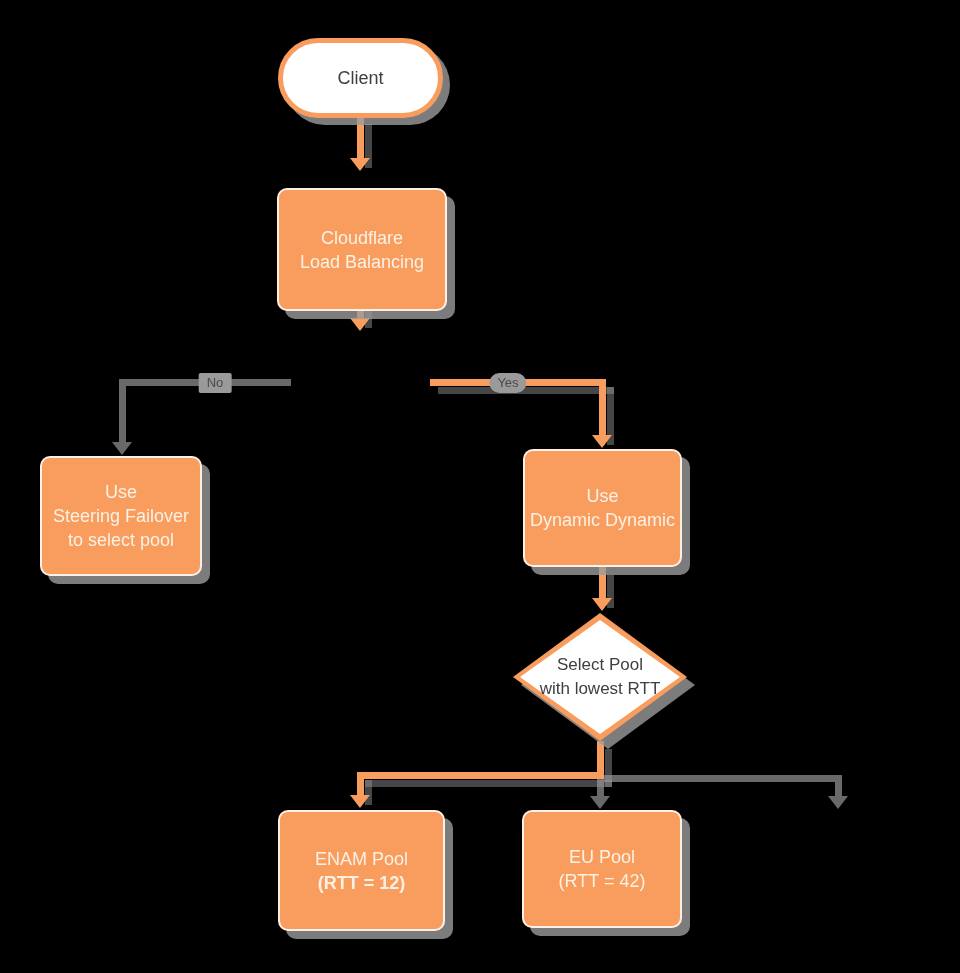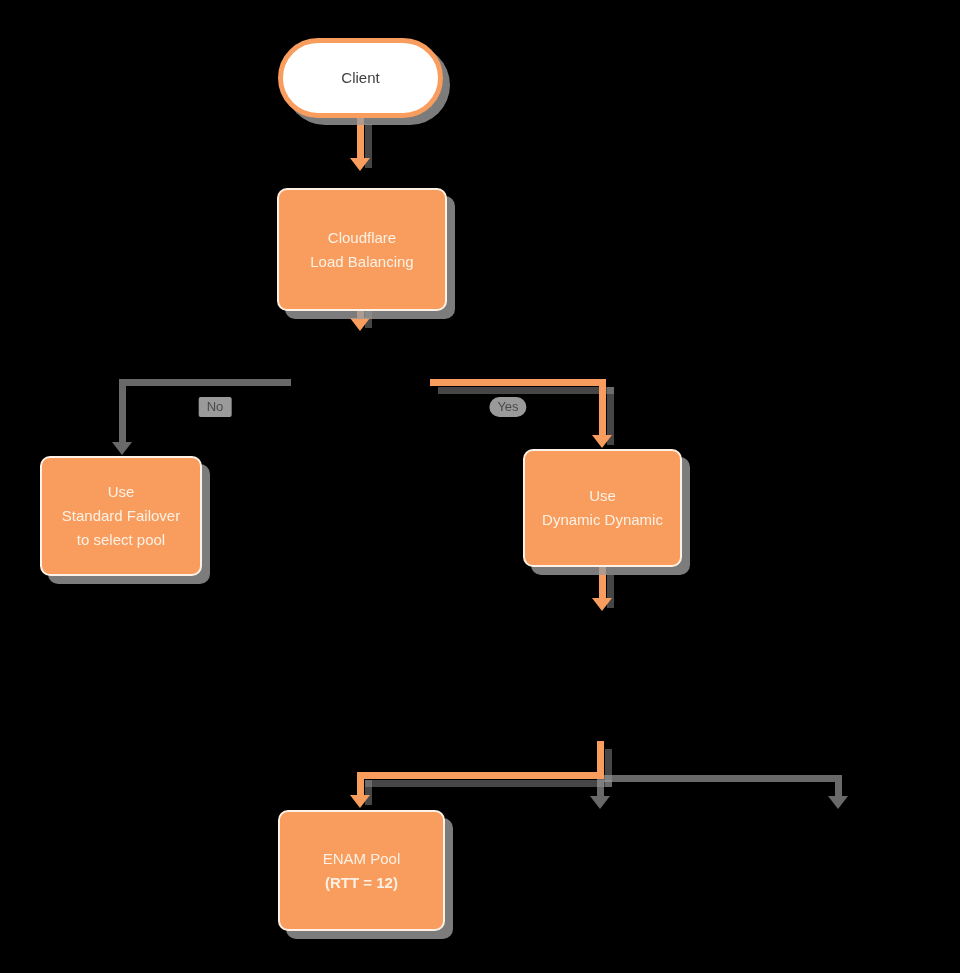--- a/index.html
+++ b/index.html
@@ -23,39 +23,39 @@
   
   .conn{position:absolute;}
   .conn.orange{background:var(--orange);box-shadow:8px 8px 0 var(--shadow-soft);}
   .conn.grayline{background:var(--gray);}
   .arrow{position:absolute;width:0;height:0;
     border-left:10px solid transparent;border-right:10px solid transparent;
     border-top:13px solid var(--orange);}
   .arrow.gray-a{border-top-color:var(--gray);}
   
   .node{position:absolute;display:flex;align-items:center;justify-content:center;
-    text-align:center;font-size:15px;line-height:24px;}
+    text-align:center;font-size:18px;line-height:24px;}
   .node.rect{background:var(--orange);border:2px solid rgba(255,251,244,0.9);
     border-radius:10px;color:var(--light-text);
     box-shadow:8px 8px 0 var(--shadow);}
   .node.client{background:#FFFFFF;border:5px solid var(--orange);border-radius:40px;
     color:var(--dark-text);box-shadow:7px 7px 0 var(--shadow);}
   .diamond{position:absolute;}
   .d-layer{position:absolute;
     clip-path:polygon(50% 0%,100% 50%,50% 100%,0% 50%);}
   .d-shadow{inset:0;transform:translate(8px,8px);background:var(--shadow);}
   .d-border{inset:0;background:var(--orange);}
   .d-fill{inset:7px;background:#FFFFFF;}
   .d-text{position:absolute;inset:0;display:flex;align-items:center;justify-content:center;
     text-align:center;color:var(--dark-text);font-size:17px;line-height:24px;}
   .bold{font-weight:bold;}
   
   .edge-label{position:absolute;transform:translate(-50%,-50%);
     background:var(--label-bg);color:var(--label-text);
-    font-size:13px;line-height:16px;padding:2px 8px;border-radius:2px;margin-top:24px;}
+    font-size:13px;line-height:16px;padding:2px 8px;border-radius:2px;}
 </style>
 </head>
 <body>
 
 <div class="stage">
 
   <div class="conn grayline" style="left:119px;top:379px;width:172px;height:7px;"></div>
   <div class="conn grayline" style="left:119px;top:379px;width:7px;height:65px;"></div>
   <div class="arrow gray-a" style="left:112px;top:442px;"></div>
 
@@ -94,35 +94,52 @@
     <div>
       <div>Cloudflare</div>
       <div>Load Balancing</div>
     </div>
   </div>
 
 
   <div class="node rect" style="left:40px;top:456px;width:158px;height:116px;">
     <div>
       <div>Use</div>
-      <div>Standard Failover</div>
+      <div>Steering Failover</div>
       <div>to select pool</div>
     </div>
   </div>
 
   <div class="node rect" style="left:523px;top:449px;width:155px;height:114px;">
     <div>
       <div>Use</div>
       <div>Dynamic Dynamic</div>
     </div>
   </div>
 
+  <div class="diamond" style="left:513px;top:613px;width:174px;height:128px;">
+    <div class="d-layer d-shadow"></div>
+    <div class="d-layer d-border"></div>
+    <div class="d-layer d-fill"></div>
+    <div class="d-text">
+      <div>
+        <div>Select Pool</div>
+        <div>with lowest RTT</div>
+      </div>
+    </div>
+  </div>
 
   <div class="node rect" style="left:278px;top:810px;width:163px;height:117px;">
     <div>
       <div>ENAM Pool</div>
       <div class="bold">(RTT = 12)</div>
     </div>
   </div>
 
+  <div class="node rect" style="left:522px;top:810px;width:156px;height:114px;">
+    <div>
+      <div>EU Pool</div>
+      <div>(RTT = 42)</div>
+    </div>
+  </div>
 
 
 </div>
 
 </body></html>

